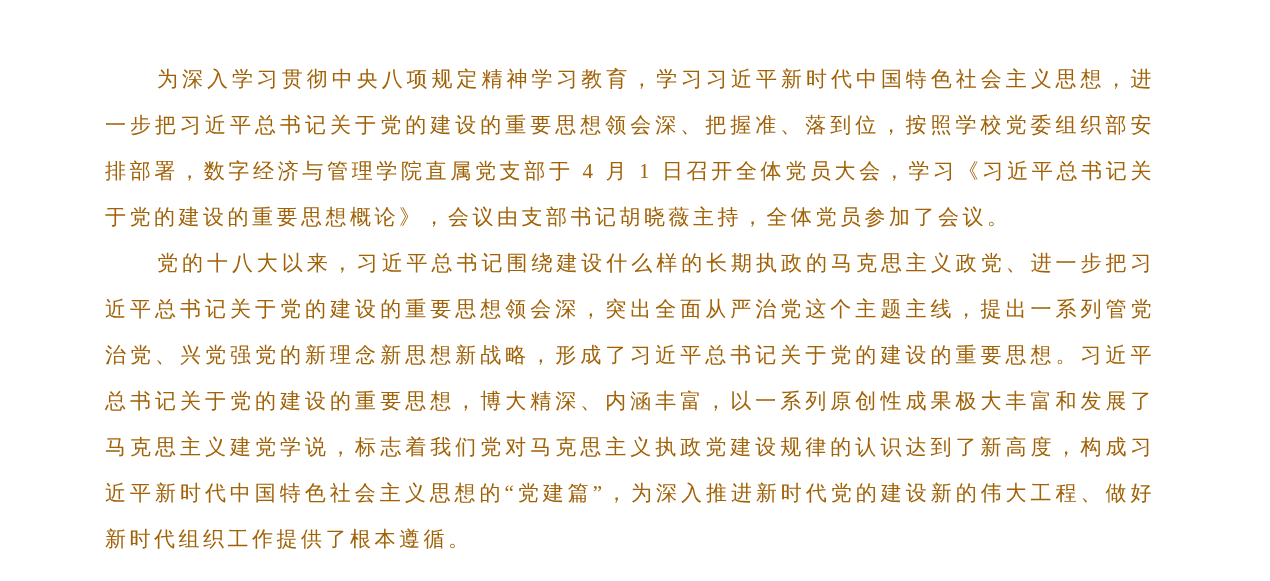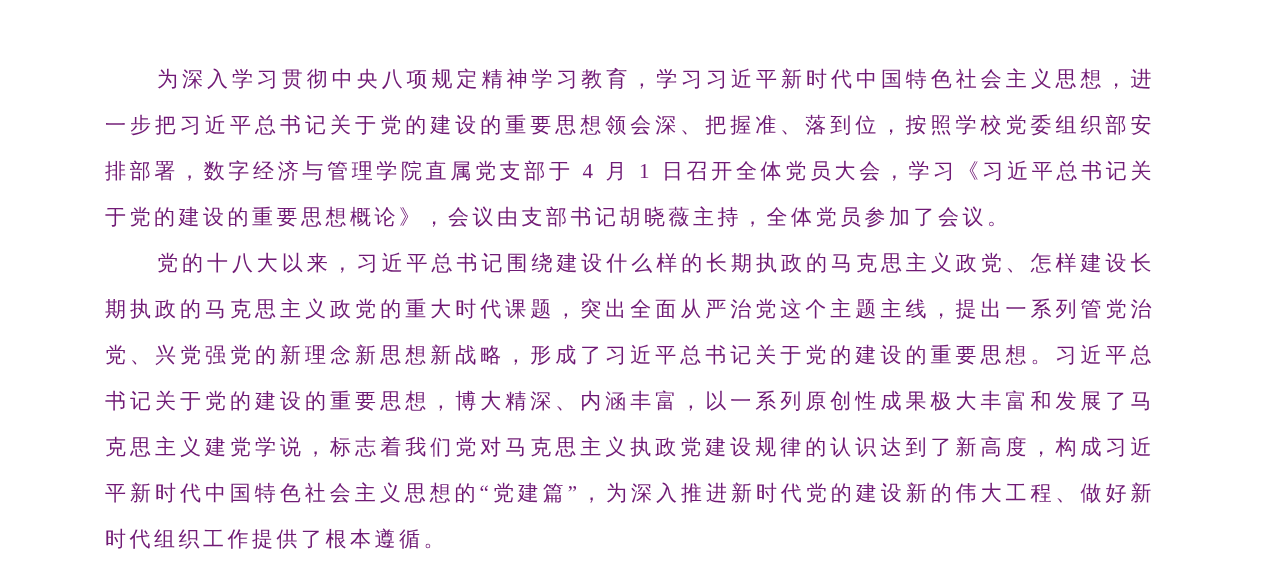--- a/index.html
+++ b/index.html
@@ -17,28 +17,28 @@
     width: 1270px;
     height: 581px;
     background: #ffffff;
     padding: 56px 115px 0 105px;
   }
   .para {
     margin: 0;
     font-family: "Liberation Serif", "DejaVu Serif", serif;
     font-size: 21px;
     font-weight: 400;
-    color: #701a75;
+    color: #a16207;
     line-height: 46px;
     letter-spacing: 3.5px;
     text-align: justify;
     text-justify: inter-ideograph;
     text-indent: 52px;
     word-break: break-all;
   }
 </style>
 </head>
 <body>
 
 <div class="page">
   <p class="para">为深入学习贯彻中央八项规定精神学习教育，学习习近平新时代中国特色社会主义思想，进一步把习近平总书记关于党的建设的重要思想领会深、把握准、落到位，按照学校党委组织部安排部署，数字经济与管理学院直属党支部于 4 月 1 日召开全体党员大会，学习《习近平总书记关于党的建设的重要思想概论》，会议由支部书记胡晓薇主持，全体党员参加了会议。</p>
-  <p class="para">党的十八大以来，习近平总书记围绕建设什么样的长期执政的马克思主义政党、怎样建设长期执政的马克思主义政党的重大时代课题，突出全面从严治党这个主题主线，提出一系列管党治党、兴党强党的新理念新思想新战略，形成了习近平总书记关于党的建设的重要思想。习近平总书记关于党的建设的重要思想，博大精深、内涵丰富，以一系列原创性成果极大丰富和发展了马克思主义建党学说，标志着我们党对马克思主义执政党建设规律的认识达到了新高度，构成习近平新时代中国特色社会主义思想的“党建篇”，为深入推进新时代党的建设新的伟大工程、做好新时代组织工作提供了根本遵循。</p>
+  <p class="para">党的十八大以来，习近平总书记围绕建设什么样的长期执政的马克思主义政党、进一步把习近平总书记关于党的建设的重要思想领会深，突出全面从严治党这个主题主线，提出一系列管党治党、兴党强党的新理念新思想新战略，形成了习近平总书记关于党的建设的重要思想。习近平总书记关于党的建设的重要思想，博大精深、内涵丰富，以一系列原创性成果极大丰富和发展了马克思主义建党学说，标志着我们党对马克思主义执政党建设规律的认识达到了新高度，构成习近平新时代中国特色社会主义思想的“党建篇”，为深入推进新时代党的建设新的伟大工程、做好新时代组织工作提供了根本遵循。</p>
 </div>
 
 </body></html>

